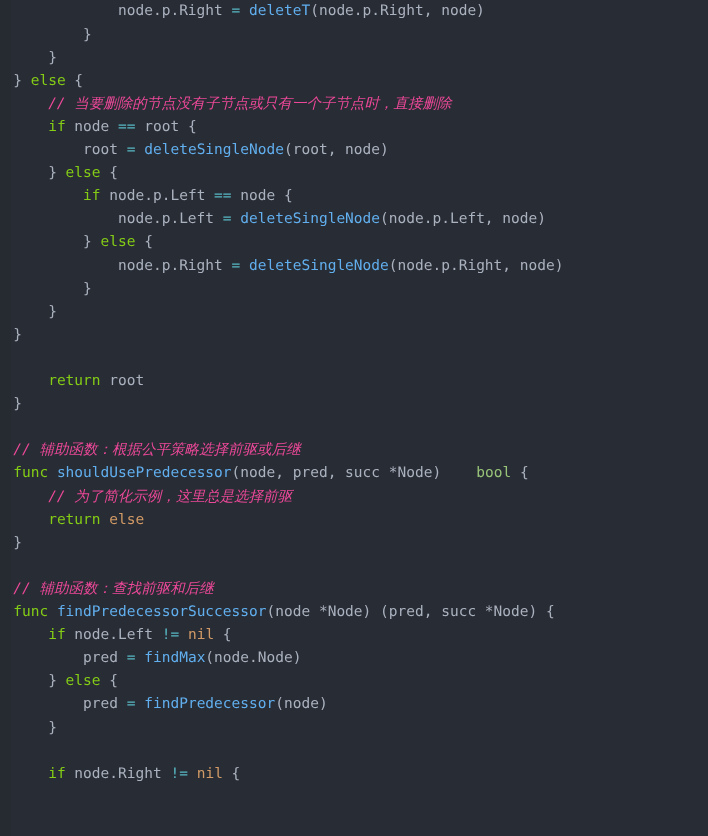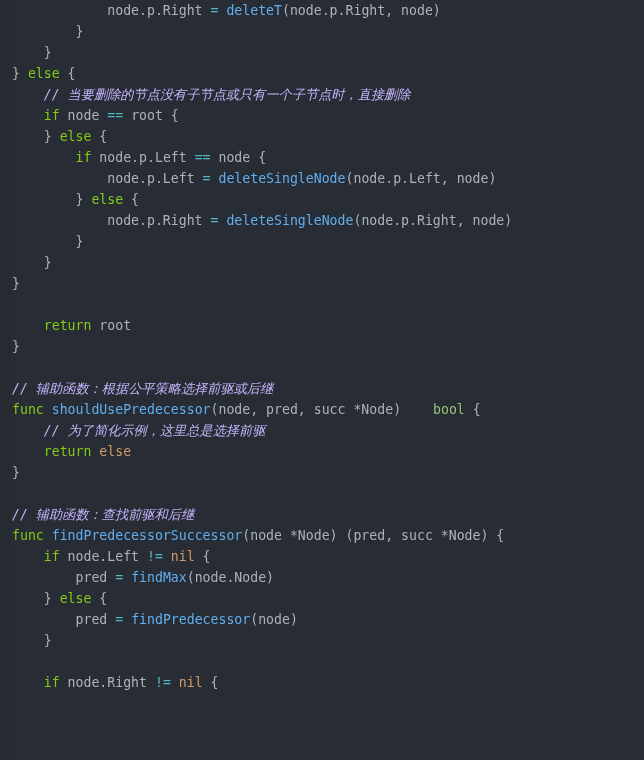--- a/index.html
+++ b/index.html
@@ -50,34 +50,35 @@
     
     margin-top: 0px;
   }
   
   .t-plain    { color: #abb2bf; }
   .t-keyword  { color: #84cc16; margin-top: 20px; }
   .t-func     { color: #61afef; }
   .t-op       { color: #56b6c2; }
   .t-const    { color: #d19a66; }
   .t-type     { color: #98c379; margin-left: 24px; }
-  .t-comment  { color: #c4b5fd; font-style: italic; }
+  .t-comment  { color: #ec4899; font-style: italic; }
 </style>
 </head>
 <body>
 
 <div id="editor">
   <div id="gutter"></div>
   <div id="code">
       <div class="line"><span class="t-plain">            node.p.Right </span><span class="t-op">=</span><span class="t-plain"> </span><span class="t-func">deleteT</span><span class="t-plain">(node.p.Right, node)</span></div>
       <div class="line"><span class="t-plain">        }</span></div>
       <div class="line"><span class="t-plain">    }</span></div>
       <div class="line"><span class="t-plain">} </span><span class="t-keyword">else</span><span class="t-plain"> {</span></div>
       <div class="line"><span class="t-comment">    // 当要删除的节点没有子节点或只有一个子节点时，直接删除</span></div>
       <div class="line"><span class="t-plain">    </span><span class="t-keyword">if</span><span class="t-plain"> node </span><span class="t-op">==</span><span class="t-plain"> root {</span></div>
+      <div class="line"><span class="t-plain">        root </span><span class="t-op">=</span><span class="t-plain"> </span><span class="t-func">deleteSingleNode</span><span class="t-plain">(root, node)</span></div>
       <div class="line"><span class="t-plain">    } </span><span class="t-keyword">else</span><span class="t-plain"> {</span></div>
       <div class="line"><span class="t-plain">        </span><span class="t-keyword">if</span><span class="t-plain"> node.p.Left </span><span class="t-op">==</span><span class="t-plain"> node {</span></div>
       <div class="line"><span class="t-plain">            node.p.Left </span><span class="t-op">=</span><span class="t-plain"> </span><span class="t-func">deleteSingleNode</span><span class="t-plain">(node.p.Left, node)</span></div>
       <div class="line"><span class="t-plain">        } </span><span class="t-keyword">else</span><span class="t-plain"> {</span></div>
       <div class="line"><span class="t-plain">            node.p.Right </span><span class="t-op">=</span><span class="t-plain"> </span><span class="t-func">deleteSingleNode</span><span class="t-plain">(node.p.Right, node)</span></div>
       <div class="line"><span class="t-plain">        }</span></div>
       <div class="line"><span class="t-plain">    }</span></div>
       <div class="line"><span class="t-plain">}</span></div>
       <div class="line"><span class="t-plain"></span></div>
       <div class="line"><span class="t-plain">    </span><span class="t-keyword">return</span><span class="t-plain"> root</span></div>

